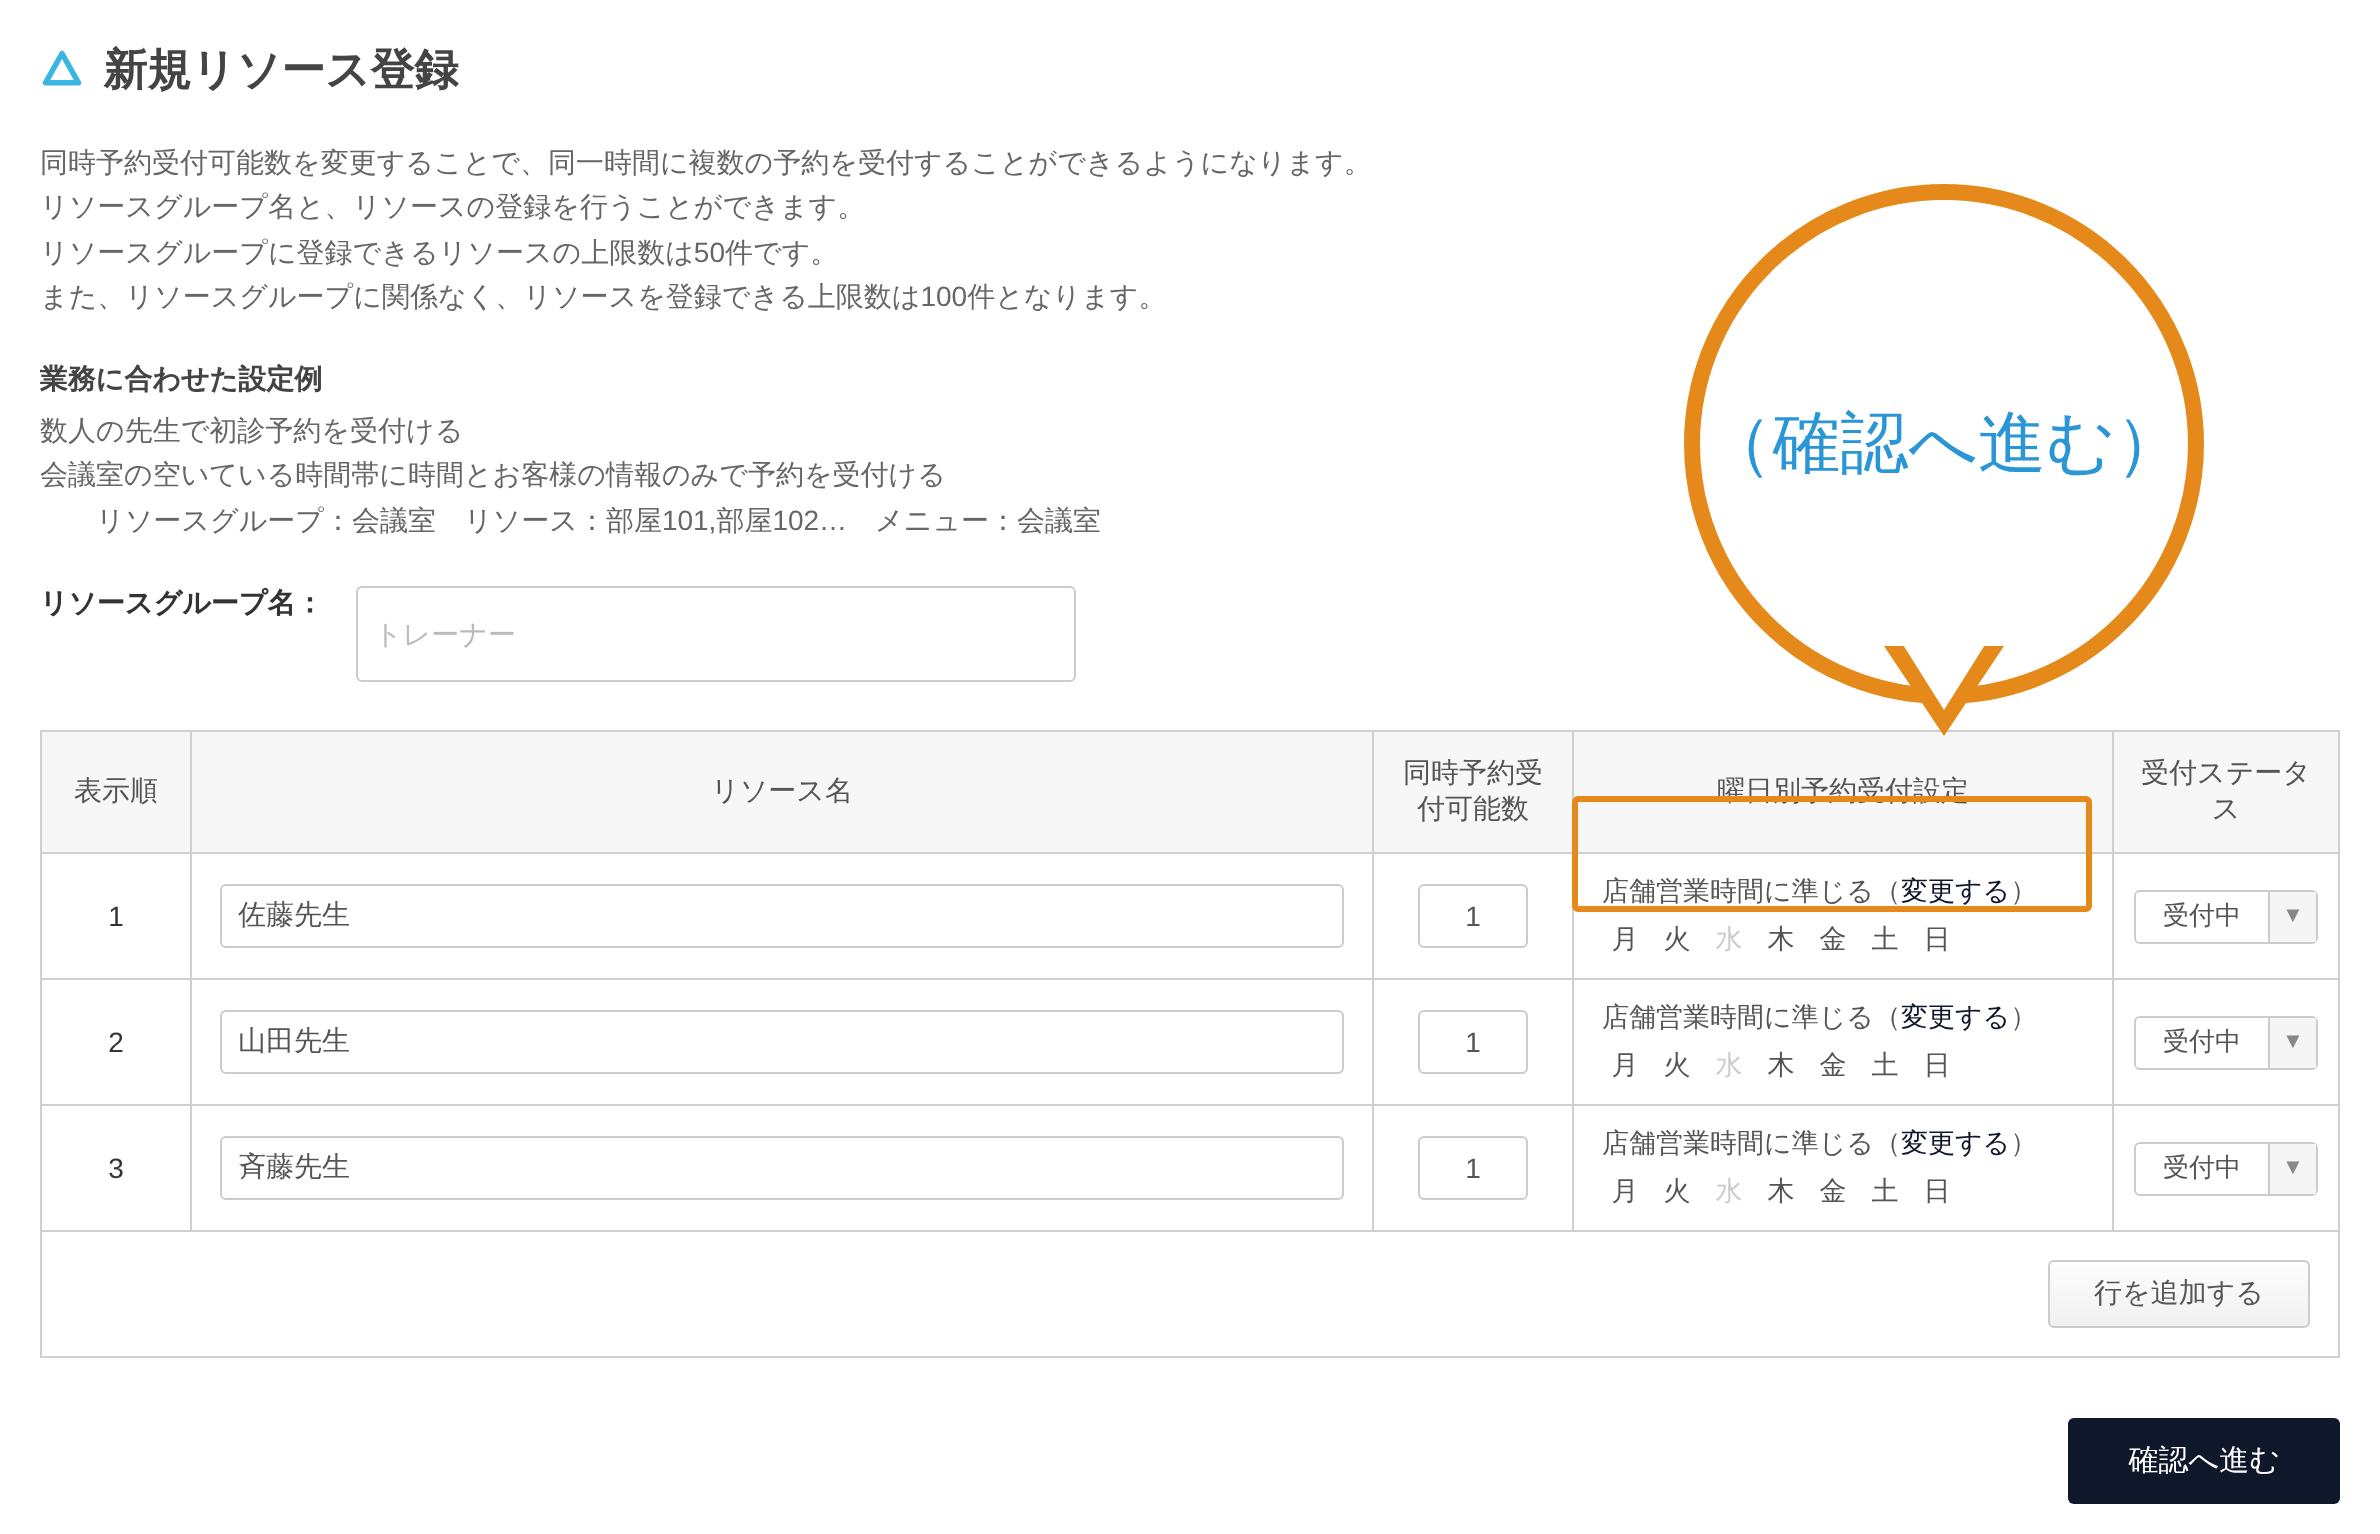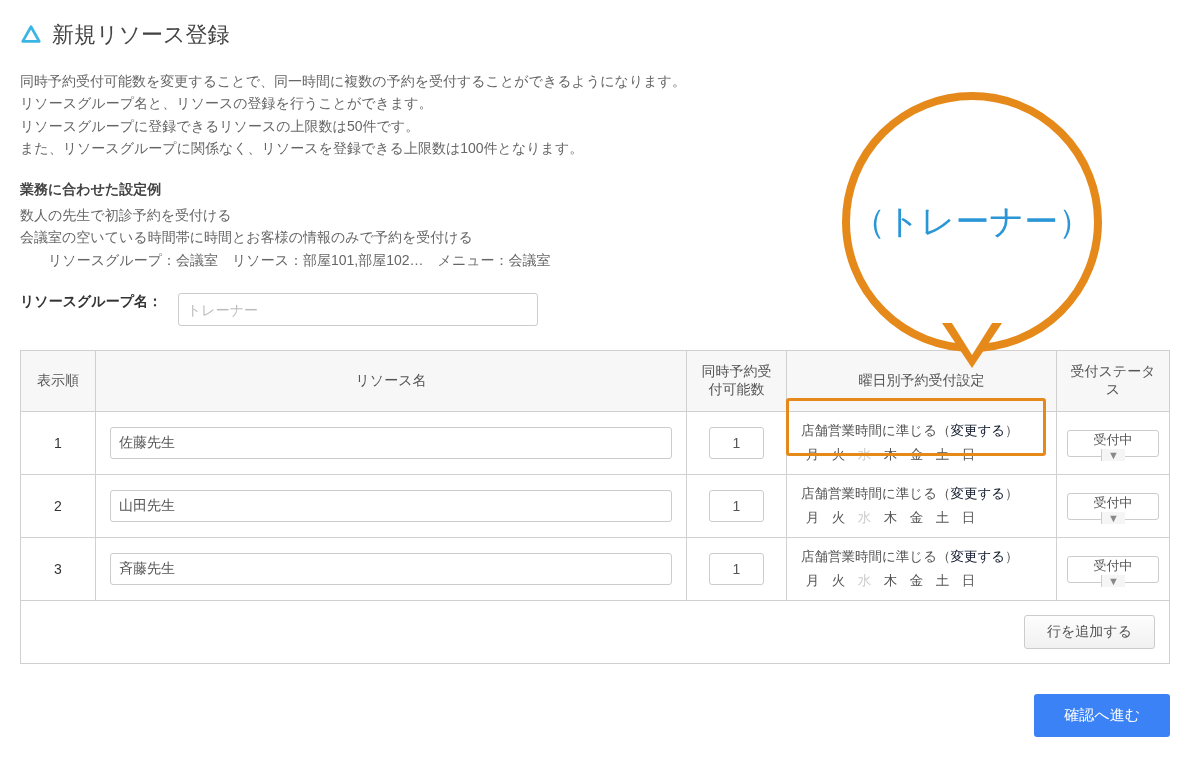--- a/index.html
+++ b/index.html
@@ -18,21 +18,21 @@
       gap: 10px;
       margin-bottom: 20px;
     }
     .title-icon {
       width: 22px;
       height: 22px;
     }
     .title-icon svg { width: 100%; height: 100%; }
     h1 {
       font-size: 22px;
-      font-weight: normal;
+      font-weight: bold;
       color: #444;
     }
     .desc-block {
       color: #666;
       line-height: 1.6;
       font-size: 14px;
       margin-bottom: 18px;
     }
     .example-title {
       font-weight: bold;
@@ -51,21 +51,21 @@
       align-items: flex-start;
       gap: 16px;
       margin-bottom: 24px;
     }
     .group-label {
       font-weight: bold;
       color: #333;
     }
     .group-input {
       width: 360px;
-      height: 33px;
+      height: 48px;
       border: 1px solid #ccc;
       border-radius: 3px;
       padding: 4px 8px;
       font-size: 14px;
       color: #555;
     }
     .group-input::placeholder { color: #bbb; }
 
     table {
       width: 100%;
@@ -115,21 +115,20 @@
     .days-row span { display: inline-block; width: 24px; text-align: center; margin-right: 2px; }
     .day-off { color: #ccc; }
     .status-select {
       display: inline-flex;
       align-items: center;
       border: 1px solid #ccc;
       border-radius: 3px;
       height: 27px;
       width: 92px;
       background: #fff;
-      flex-direction: column;
     }
     .status-val {
       flex: 1;
       text-align: center;
       font-size: 13px;
       color: #555;
     }
     .status-chevron {
       width: 24px;
       height: 100%;
@@ -156,21 +155,21 @@
       border-radius: 3px;
       cursor: pointer;
       font-size: 14px;
     }
     .footer-row {
       padding-top: 30px;
       text-align: right;
     }
     .confirm-btn {
       display: inline-block;
-      background: #3b82f6;
+      background: #0f172a;
       color: #fff;
       border: none;
       padding: 12px 30px;
       font-size: 15px;
       border-radius: 3px;
       cursor: pointer;
     }
 
     
     .callout {
@@ -227,21 +226,21 @@
       border: 3px solid #e58a1a;
       border-radius: 3px;
       pointer-events: none;
     }
   </style>
 </head>
 <body>
 
 <div class="callout">
   <div class="callout-circle">
-    <span class="callout-text">（トレーナー）</span>
+    <span class="callout-text">（確認へ進む）</span>
   </div>
   <div class="callout-tail"></div>
   <div class="callout-tail-inner"></div>
 </div>
 <div class="callout-target"></div>
 
 <div class="title-row">
   <span class="title-icon">
     <svg viewBox="0 0 24 24">
         <path d="M12 3 L21 19 L3 19 Z" fill="none" stroke="#3bb6e4" stroke-width="3" stroke-linejoin="round"></path>

